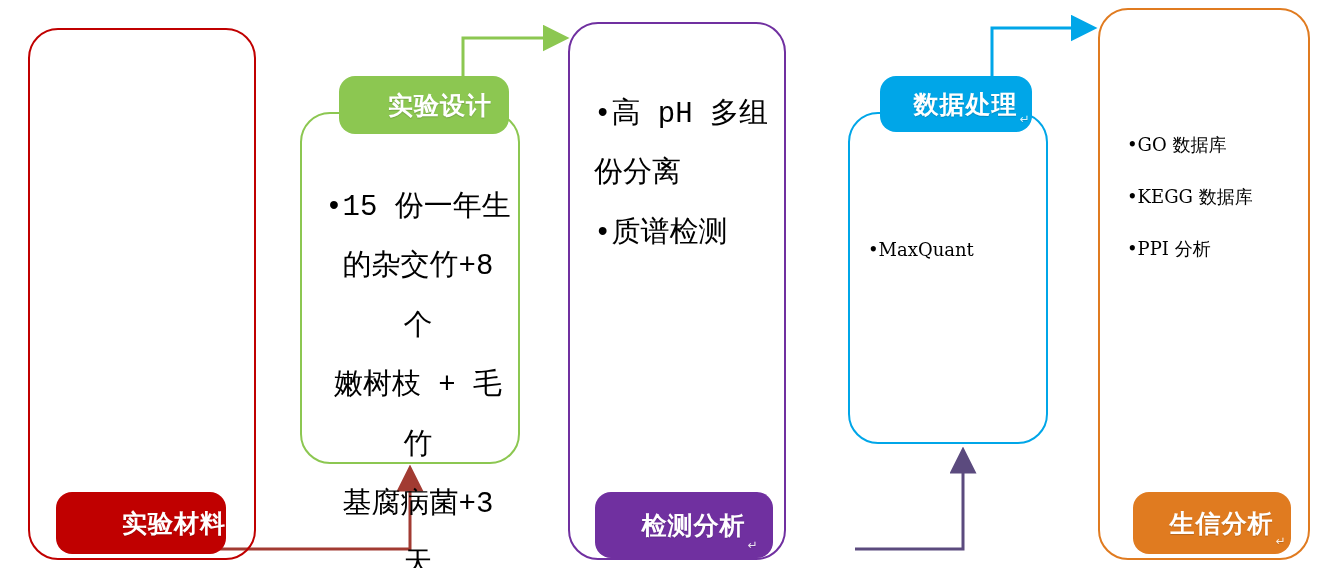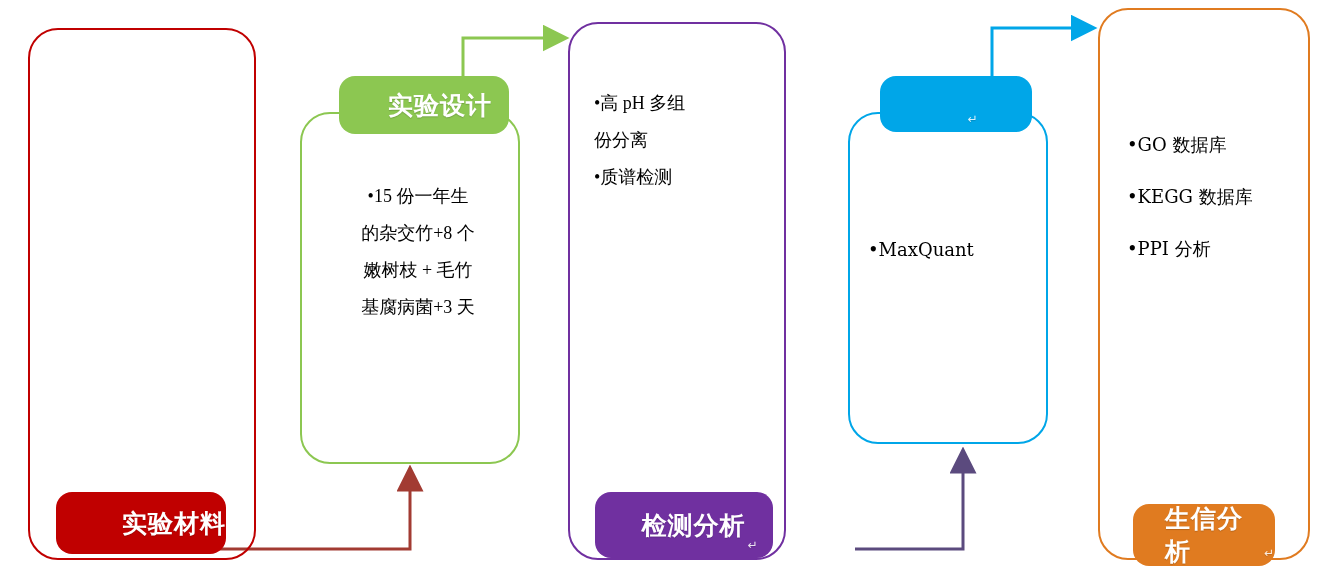--- a/index.html
+++ b/index.html
@@ -37,22 +37,22 @@
   
   .box-text {
     position: absolute;
     box-sizing: border-box;
     color: #000000;
     line-height: 2.05;
     white-space: pre-wrap;
     word-break: break-word;
   }
   .box-text.cjk-sans {
-    font-family: Liberation Serif, serif;
-    font-size: 18px;
+    font-family: Liberation Mono, monospace;
+    font-size: 29px;
   }
   .box-text.serif {
     font-family: "DejaVu Serif", "Liberation Serif", serif;
     font-size: 18px;
   }
   
   .label-chip {
     position: absolute;
     box-sizing: border-box;
     display: flex;
@@ -133,27 +133,28 @@
 份分离
 •质谱检测</div>
   <div class="label-chip" style="left:595px; top:492px; width:178px; height:66px; background:#7030A0;">
     <span>检测分析</span>
     <span class="pilcrow">↵</span>
   </div>
 
   <div class="stage-box" style="left:848px; top:112px; width:200px; height:332px; border-color:#00A6E8;"></div>
   <div class="box-text serif" style="left:868px; top:232px; width:176px;">•MaxQuant</div>
   <div class="label-chip" style="left:880px; top:76px; width:152px; height:56px; background:#00A6E8;">
+    <span>数据处理</span>
     <span class="pilcrow">↵</span>
   </div>
 
   <div class="stage-box" style="left:1098px; top:8px; width:212px; height:552px; border-color:#E07B20;"></div>
   <div class="box-text serif" style="left:1127px; top:132px; width:186px; line-height:1.45;">•GO 数据库
 
 •KEGG 数据库
 
 •PPI 分析</div>
-  <div class="label-chip" style="left:1133px; top:504px; width:142px; height:62px; background:#E07B20;">
+  <div class="label-chip" style="left:1133px; top:492px; width:158px; height:62px; background:#E07B20;">
     <span>生信分析</span>
     <span class="pilcrow">↵</span>
   </div>
 
 </div>
 
 </body></html>

